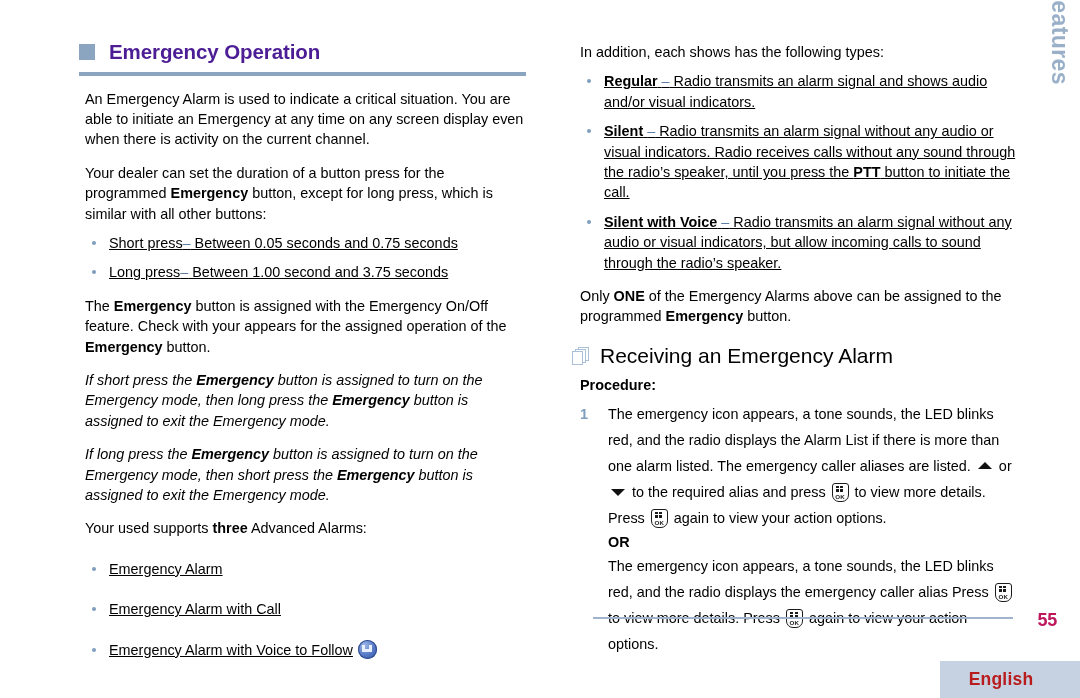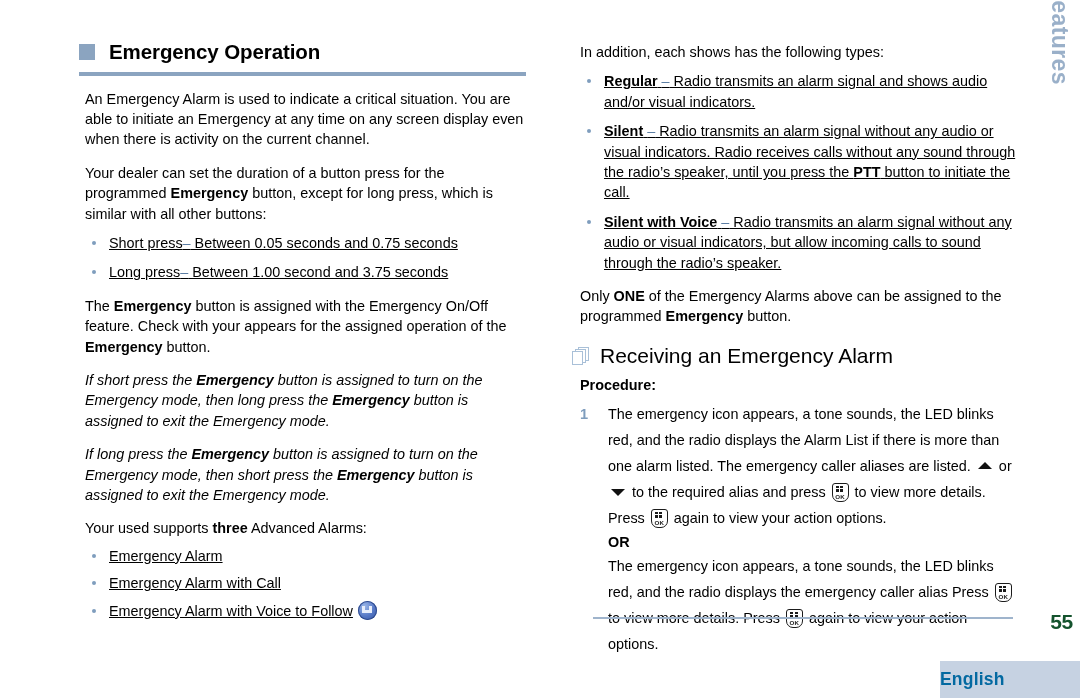--- a/index.html
+++ b/index.html
@@ -43,21 +43,21 @@
     width: 16px;
     height: 16px;
     background: #8ba4c0;
     flex: 0 0 auto;
     margin-right: 14px;
   }
   .chapter-title-text {
     font-size: 20.5px;
     font-weight: bold;
     letter-spacing: -0.1px;
-    color: #000000;
+    color: #4c1d95;
     line-height: 1;
   }
   .title-rule {
     margin-top: 9px;
     margin-left: 9px;
     height: 4px;
     width: 447px;
     background: #8ba4c0;
   }
 
@@ -93,21 +93,21 @@
     left: 7px;
     top: 8px;
     width: 4px;
     height: 4px;
     background: #7f9dbd;
     border-radius: 50%;
   }
   .bullet-list li b { font-weight: bold; }
   .dash { color: #5d7fa5; }
 
-  .list-tight li { margin-top: 7px; }
+  .list-tight li { margin-top: 20px; }
 
   
   .subhead-row {
     display: flex;
     align-items: center;
     margin-top: 18px;
     padding-left: 7px;
   }
   .pages-icon {
     position: relative;
@@ -267,25 +267,25 @@
   .bottom-rule {
     position: absolute;
     left: 593px;
     top: 617px;
     width: 420px;
     height: 2px;
     background: #9fb4cc;
   }
   .page-number {
     position: absolute;
-    right: 7px;
+    right: 23px;
     top: 610px;
-    font-size: 21px;
-    font-weight: bold;
-    color: #14532d;
+    font-size: 18px;
+    font-weight: bold;
+    color: #be185d;
     letter-spacing: -0.3px;
   }
 
   
   .side-tab {
     position: absolute;
     right: -4px;
     top: 96px;
     width: 230px;
     height: 48px;
@@ -310,21 +310,22 @@
     height: 37px;
     background: #c6d2e2;
   }
   .footer-lang {
     position: absolute;
     left: 0;
     right: 18px;
     top: 0;
     height: 37px;
     line-height: 37px;
-    color: #0369a1;
+    text-align: center;
+    color: #b91c1c;
     font-size: 17.5px;
     font-weight: bold;
     letter-spacing: 0.2px;
   }
 </style>
 </head>
 <body>
 
 <div class="page">
 

